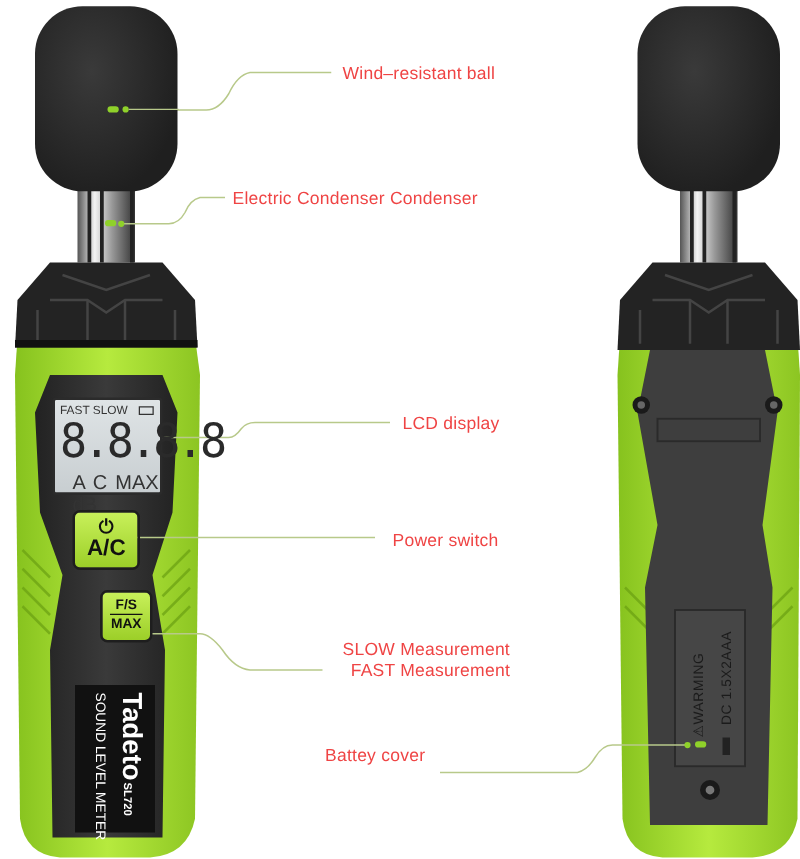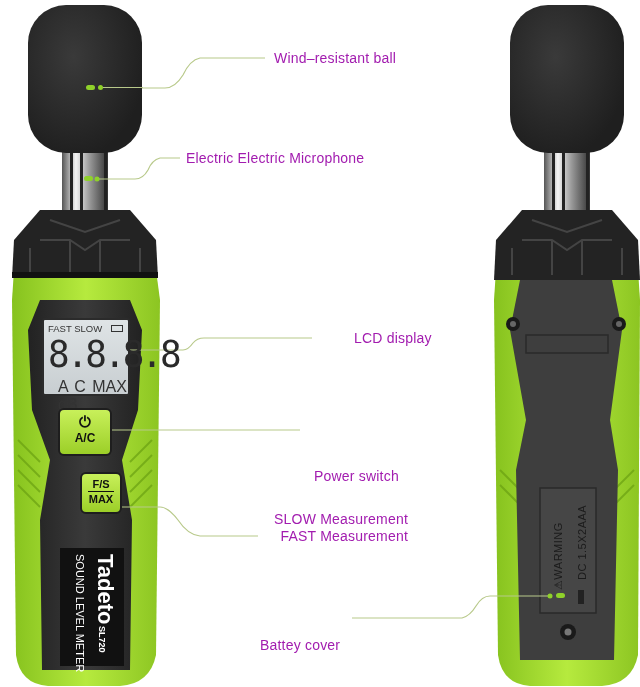--- a/index.html
+++ b/index.html
@@ -1,18 +1,18 @@
 <!DOCTYPE html>
 <html><head>
 <meta charset="utf-8">
 <style>
   html, body { margin:0; padding:0; background:#ffffff; }
   body { width:640px; height:687px; position:relative; overflow:hidden; font-family:"Liberation Sans", sans-serif; }
   .abs { position:absolute; }
-  .label { position:absolute; color:#a21caf; font-size:14px; letter-spacing:0.2px; white-space:nowrap; }
+  .label { position:absolute; color:#ef4444; font-size:14px; letter-spacing:0.2px; white-space:nowrap; }
   .multi { line-height:17px; text-align:right; }
   svg { position:absolute; left:0; top:0; }
   .foam { position:absolute; background:radial-gradient(ellipse at 40% 35%, #3a3a3a, #1f1f1f 75%); border-radius:38px; }
   .lcd { position:absolute; left:42px; top:318px; width:84px; height:74px; background:linear-gradient(#dfe4e6,#c8ced1); border:2px solid #2b2b2b; border-radius:3px; }
   .lcd-top { position:absolute; left:4px; top:3px; font-size:9.5px; color:#333; }
   .lcd-digits { position:absolute; left:4px; top:13px; font-family:"DejaVu Sans Mono", monospace; font-size:36px; color:#2a2a2a; letter-spacing:-3px; line-height:42px; transform:scaleY(1.05); }
   .lcd-bottom { position:absolute; left:14px; top:58px; font-size:16px; color:#333; word-spacing:2px; }
   .btn { position:absolute; background:linear-gradient(#c8f05a,#9ccf28); border:2px solid #1e1e1e; border-radius:6px; text-align:center; font-weight:bold; color:#111; }
   .brand { position:absolute; left:60px; top:548px; width:64px; height:118px; background:#111; }
   .vert { position:absolute; transform:rotate(90deg); transform-origin:left top; white-space:nowrap; color:#fff; }
@@ -140,39 +140,39 @@
 
   <div class="lcd">
     <div class="lcd-top">FAST SLOW</div>
     <div class="abs" style="right:5px;top:5px;width:10px;height:5px;border:1px solid #333;"></div>
     <div class="lcd-digits">8.8.8.8</div>
     <div class="lcd-bottom">A C  MAX dB</div>
   </div>
 
   <div class="btn" style="left:58px;top:408px;width:50px;height:44px;">
     <div style="font-size:15px;line-height:18px;margin-top:3px;">⏻</div>
-    <div style="font-size:12px;line-height:15px;">A/C</div>
+    <div style="font-size:18px;line-height:15px;">A/C</div>
   </div>
 
   <div class="btn" style="left:80px;top:472px;width:38px;height:38px;">
     <div style="font-size:11px;line-height:13px;margin-top:4px;border-bottom:1.5px solid #111;margin-left:6px;margin-right:6px;">F/S</div>
     <div style="font-size:11px;line-height:14px;">MAX</div>
   </div>
 
   <div class="brand">
     <div class="vert" style="left:58px;top:6px;font-size:22px;font-weight:bold;">Tadeto</div>
     <div class="vert" style="left:26px;top:6px;font-size:11px;">SOUND LEVEL METER</div>
     <div class="vert" style="left:47px;top:78px;font-size:9px;font-weight:bold;">SL720</div>
   </div>
 
   <div class="cover-text" style="left:552px;top:590px;">⚠WARMING</div>
   <div class="cover-text" style="left:576px;top:580px;">DC 1.5X2AAA</div>
 </div>
 
 <div class="label" style="left:274px;top:50px;">Wind–resistant ball</div>
-<div class="label" style="left:186px;top:150px;">Electric Electric Microphone</div>
-<div class="label" style="left:322px;top:330px;margin-left:32px;">LCD display</div>
-<div class="label" style="left:314px;top:424px;margin-top:44px;">Power switch</div>
+<div class="label" style="left:186px;top:150px;">Electric Condenser Condenser</div>
+<div class="label" style="left:322px;top:330px;">LCD display</div>
+<div class="label" style="left:314px;top:424px;">Power switch</div>
 <div class="label multi" style="left:262px;top:511px;width:146px;">
   <div>SLOW Measurement</div>
   <div>FAST Measurement</div>
 </div>
-<div class="label" style="left:260px;top:637px;text-align:center;">Battey cover</div>
+<div class="label" style="left:260px;top:596px;text-align:center;">Battey cover</div>
 
 </body></html>

